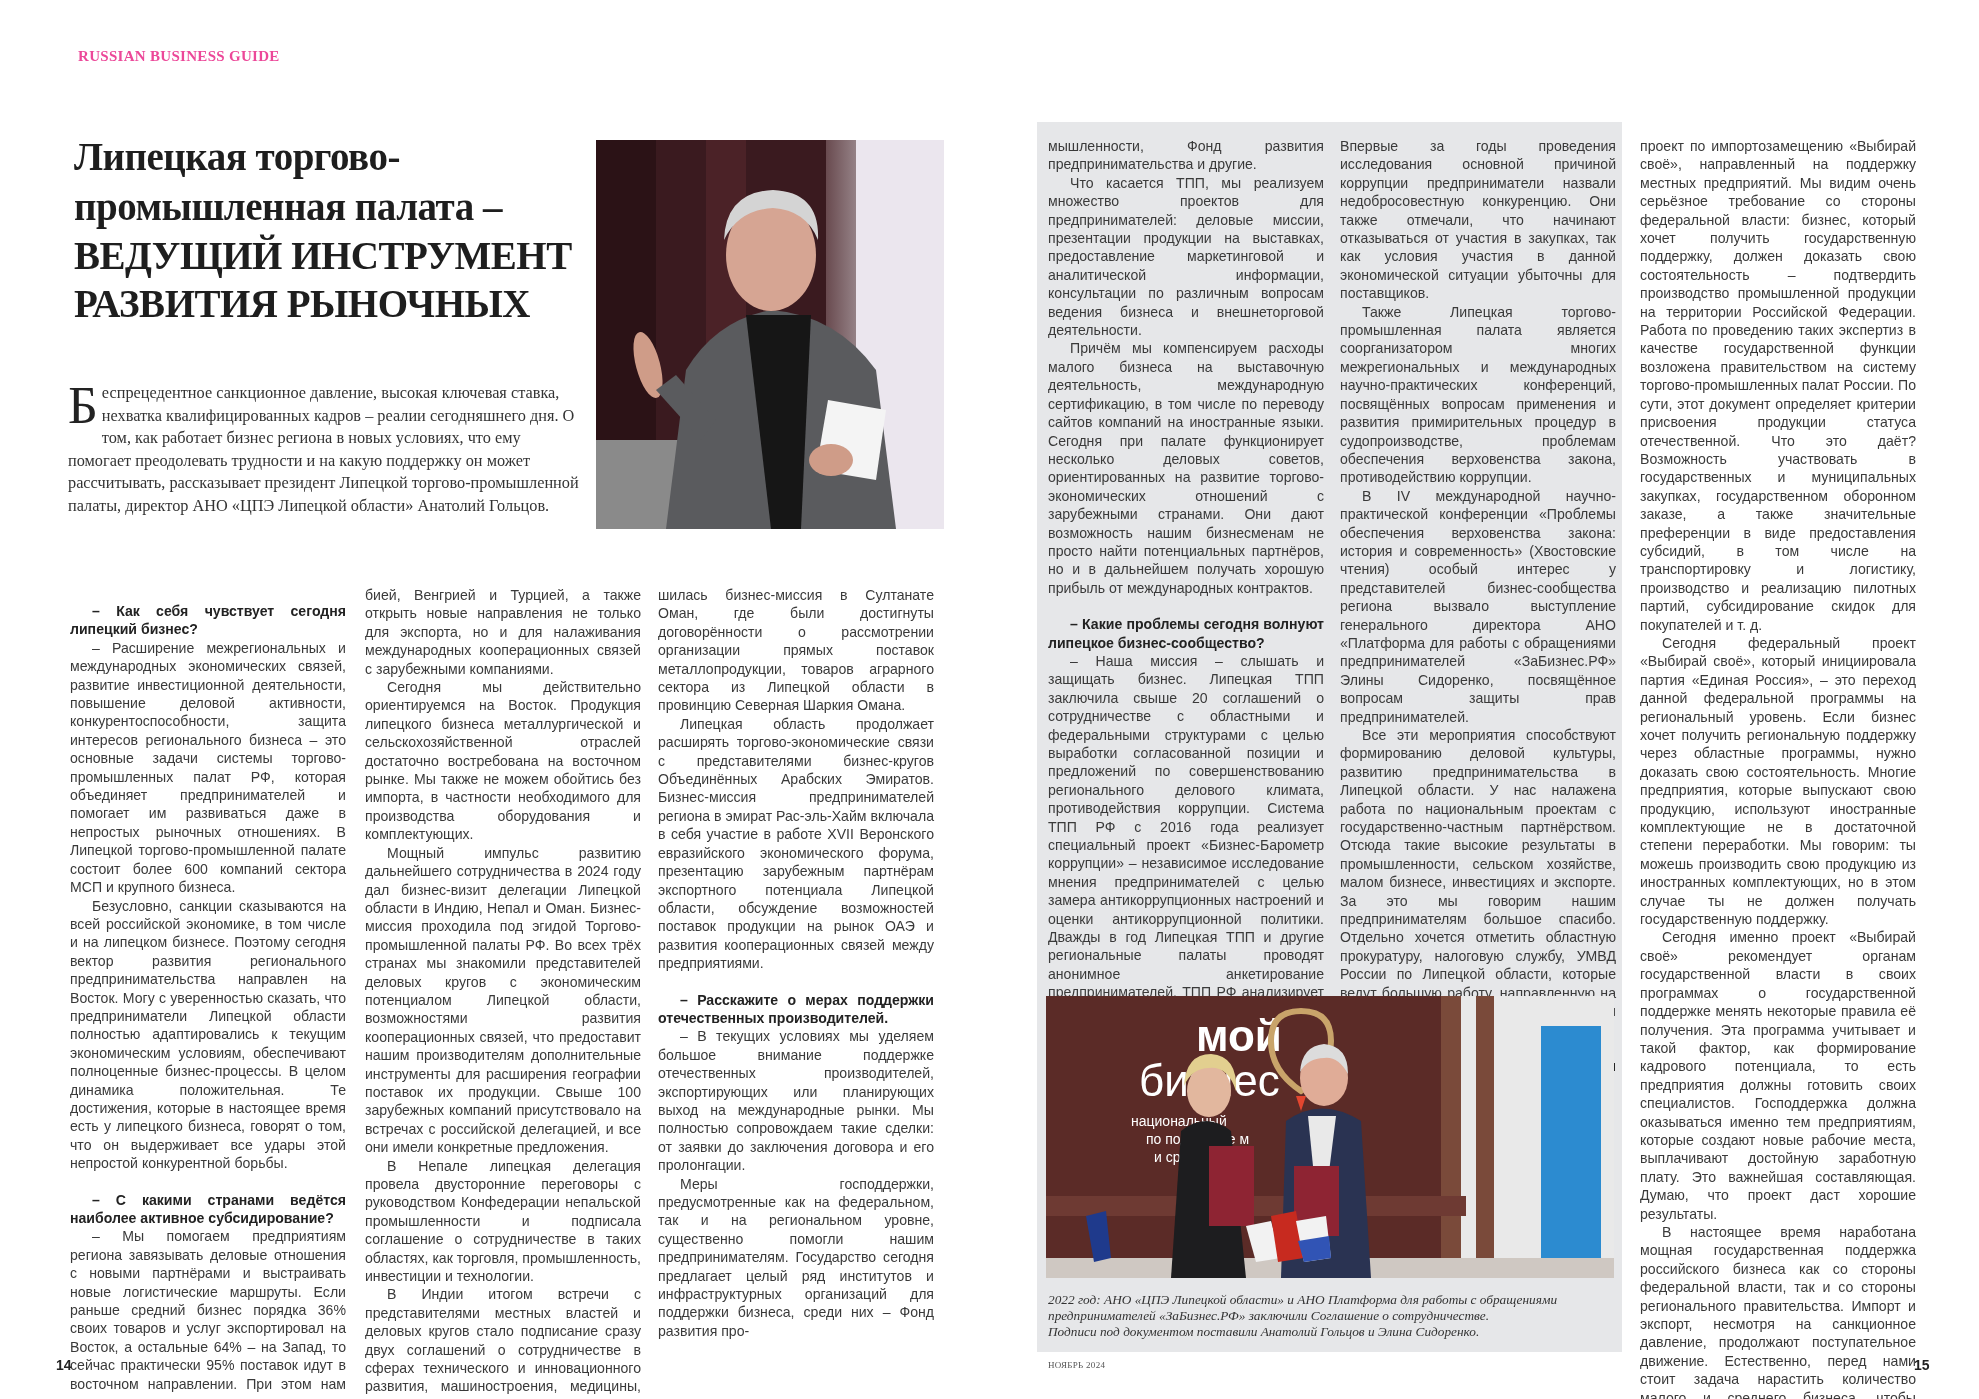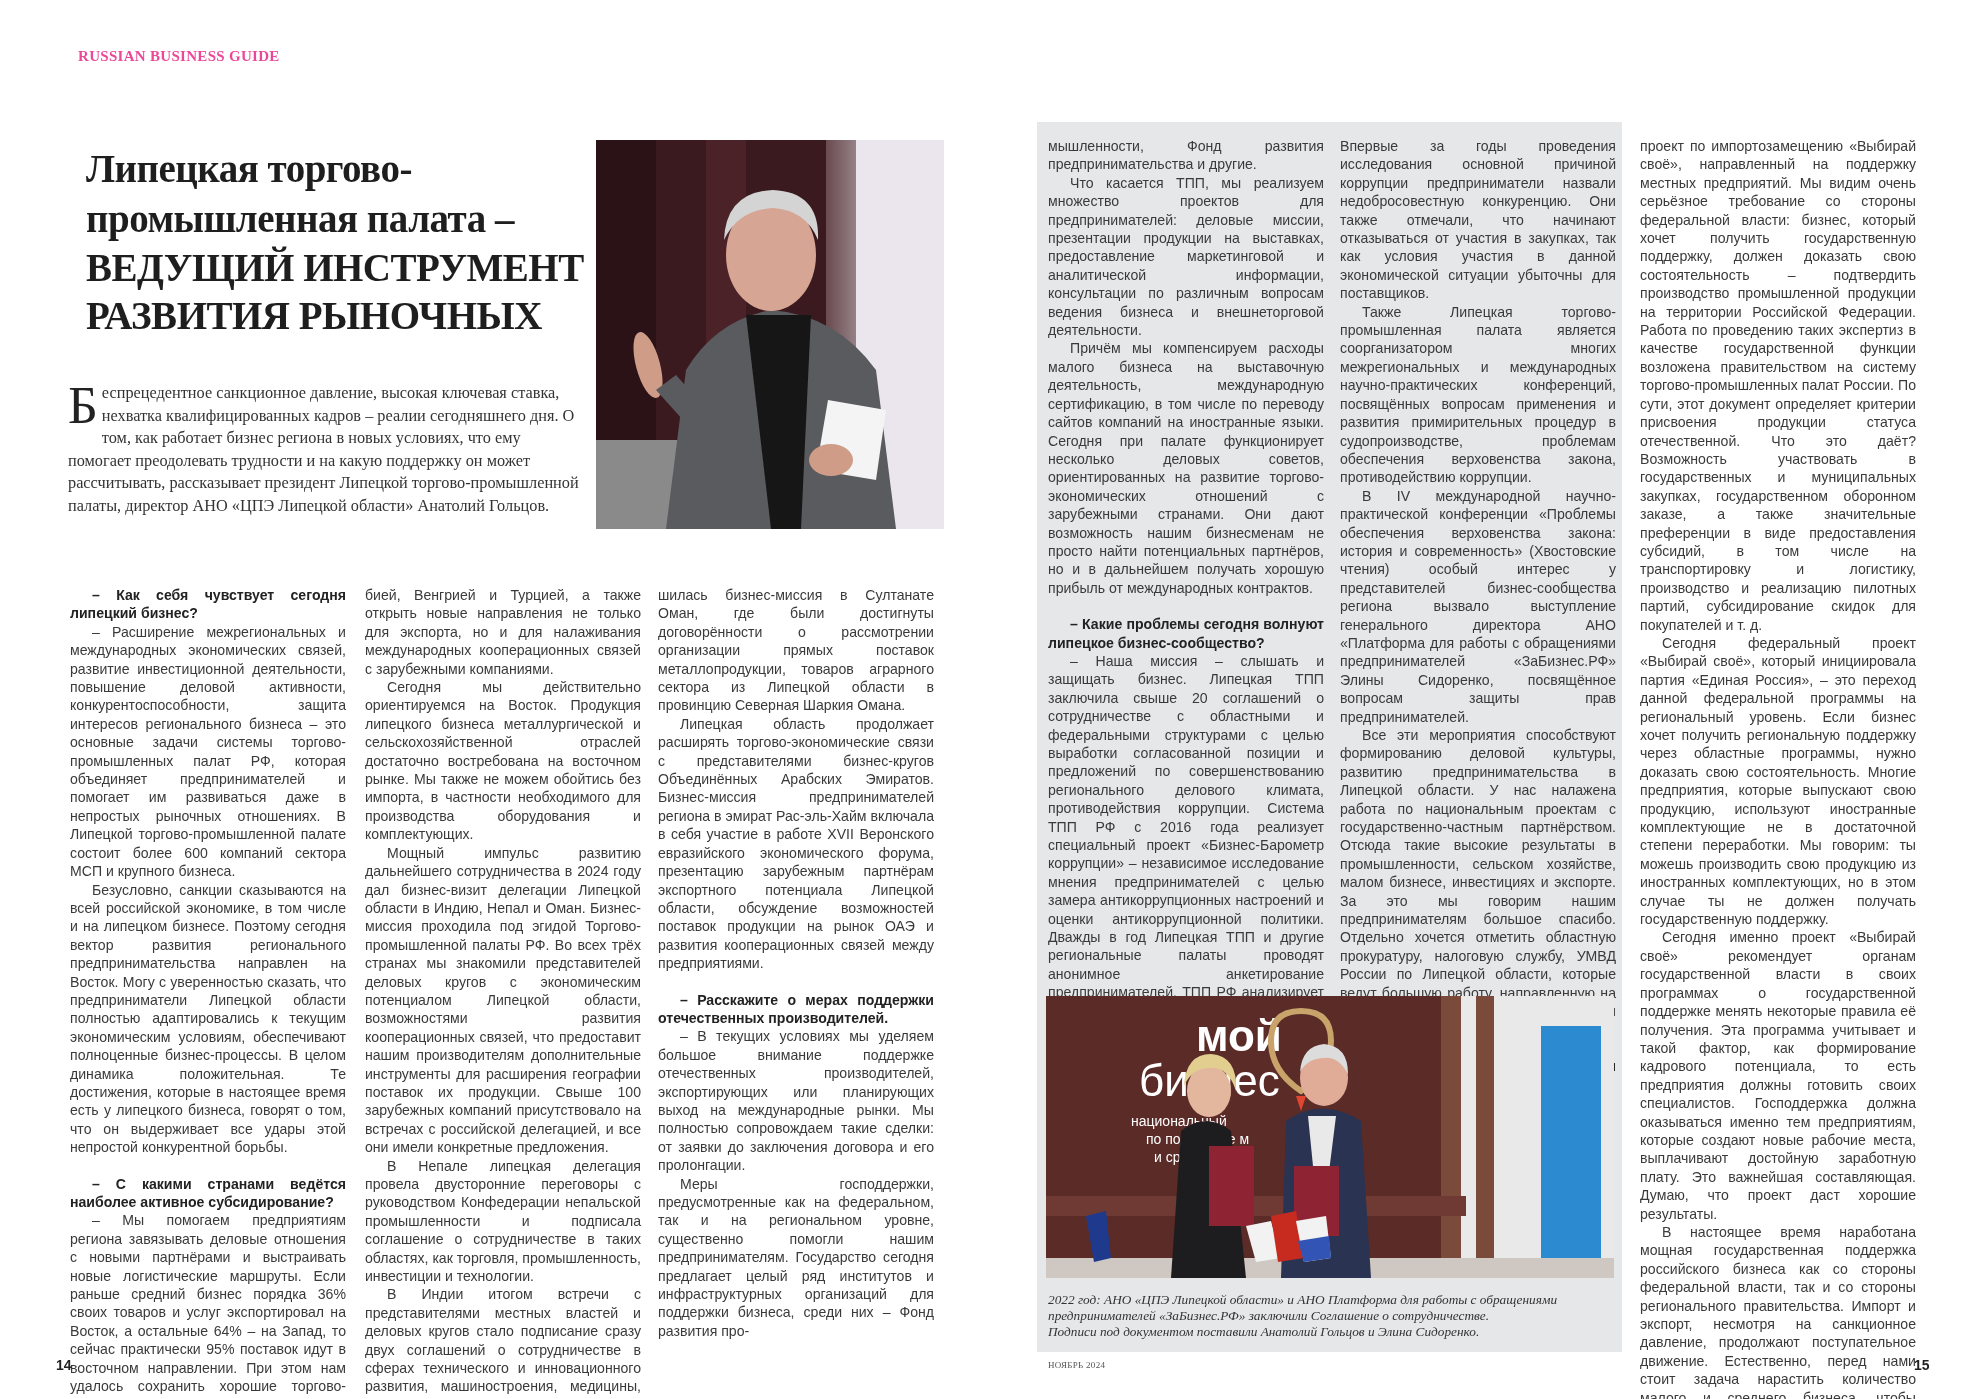--- a/index.html
+++ b/index.html
@@ -14,21 +14,21 @@
   #lead { position: absolute; left: 68px; top: 382px; width: 514px; font-family: "Liberation Serif", serif; font-size: 16.3px; line-height: 22.5px; color: #333; }
   #lead .dropcap { float: left; font-size: 52px; line-height: 44px; margin: 2px 4px 0 0; color: #222; }
 
   #portrait { position: absolute; left: 596px; top: 140px; width: 348px; height: 389px; overflow: hidden; background: linear-gradient(90deg, #2a1414 0%, #3b1a1e 40%, #4a2328 60%, #c9c4c8 85%, #e9e4ea 100%); }
   #portrait svg { width: 100%; height: 100%; display: block; }
 
   .col { position: absolute; font-family: "Liberation Sans", sans-serif; font-size: 14.1px; line-height: 18.4px; color: #3a3a3a; text-align: justify; hyphens: manual; }
   .col p { margin: 0; text-indent: 22px; }
   .col p.noindent { text-indent: 0; }
   .col .q { font-weight: bold; color: #222; text-indent: 22px; margin-top: 18px; }
-  .col .q:first-child { margin-top: 0; }
+  .col .q:first-child { margin-top: 16px; }
 
   #col1 { left: 70px; top: 586px; width: 276px; }
   #col2 { left: 365px; top: 586px; width: 276px; }
   #col3 { left: 658px; top: 586px; width: 276px; }
 
   #gray-panel { position: absolute; left: 1037px; top: 122px; width: 585px; height: 1230px; background: #e6e7e9; }
   #col4 { left: 1048px; top: 137px; width: 276px; }
   #col5 { left: 1340px; top: 137px; width: 276px; }
   #col6 { left: 1640px; top: 137px; width: 276px; }
 
@@ -39,21 +39,21 @@
 
   #page-left { position: absolute; left: 56px; top: 1357px; font-family: "Liberation Sans", sans-serif; font-weight: bold; font-size: 14px; color: #222; }
   #page-right { position: absolute; left: 1914px; top: 1357px; font-family: "Liberation Sans", sans-serif; font-weight: bold; font-size: 14px; color: #222; text-align: center; }
   #issue-date { position: absolute; left: 1048px; top: 1360px; font-family: "Liberation Serif", serif; font-size: 9px; color: #555; letter-spacing: 0.3px; }
 </style>
 </head>
 <body>
 
 <div id="header-logo" style="color: #ec4899;">RUSSIAN BUSINESS GUIDE</div>
 
-<h1 id="headline" style="margin:16px;">
+<h1 id="headline" style="margin:4px;">
   <span class="bold-part">Липецкая торгово-</span>
   <span class="bold-part">промышленная палата –</span>
   <span class="caps-part">ведущий инструмент</span>
   <span class="caps-part">развития рыночных</span>
 </h1>
 
 <div id="lead">
   <span class="dropcap">Б</span><span>еспрецедентное санкционное давление, высокая ключевая ставка, нехватка квалифицированных кадров – реалии сегодняшнего дня. О том, как работает бизнес региона в новых условиях, что ему помогает преодолевать трудности и на какую поддержку он может рассчитывать, рассказывает президент Липецкой торгово-промышленной палаты, директор АНО «ЦПЭ Липецкой области» Анатолий Гольцов.</span>
 </div>
 

